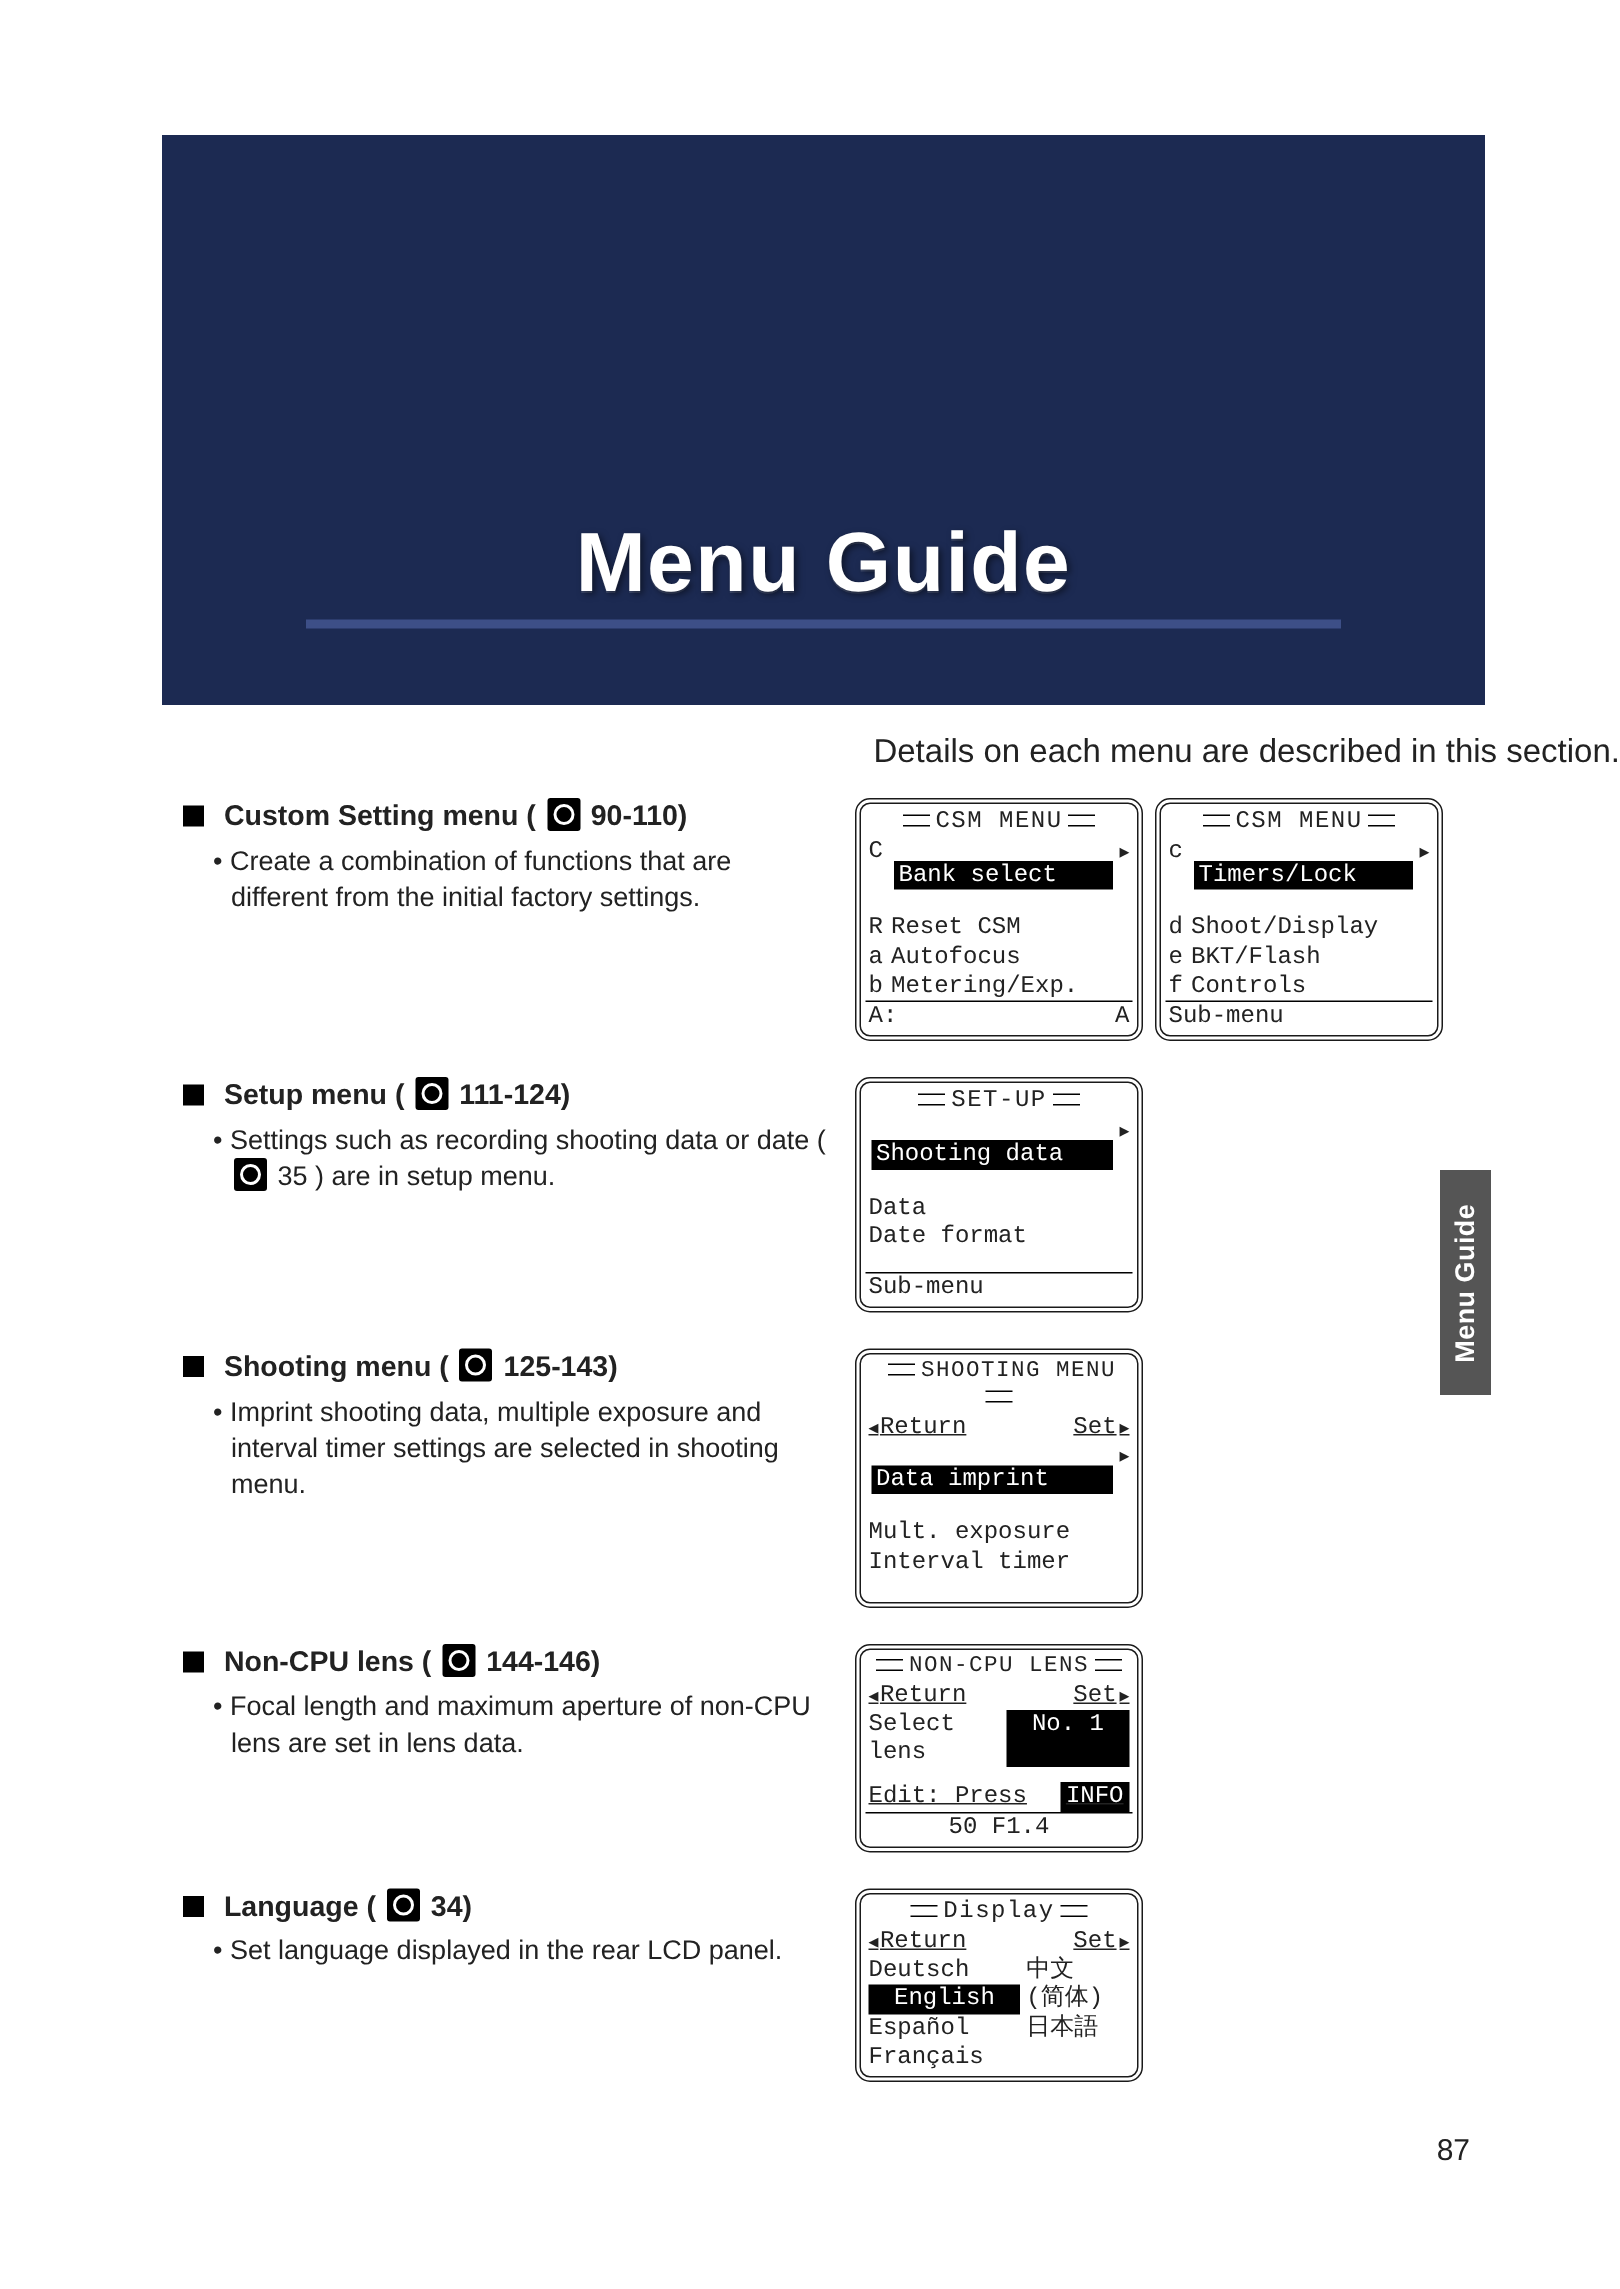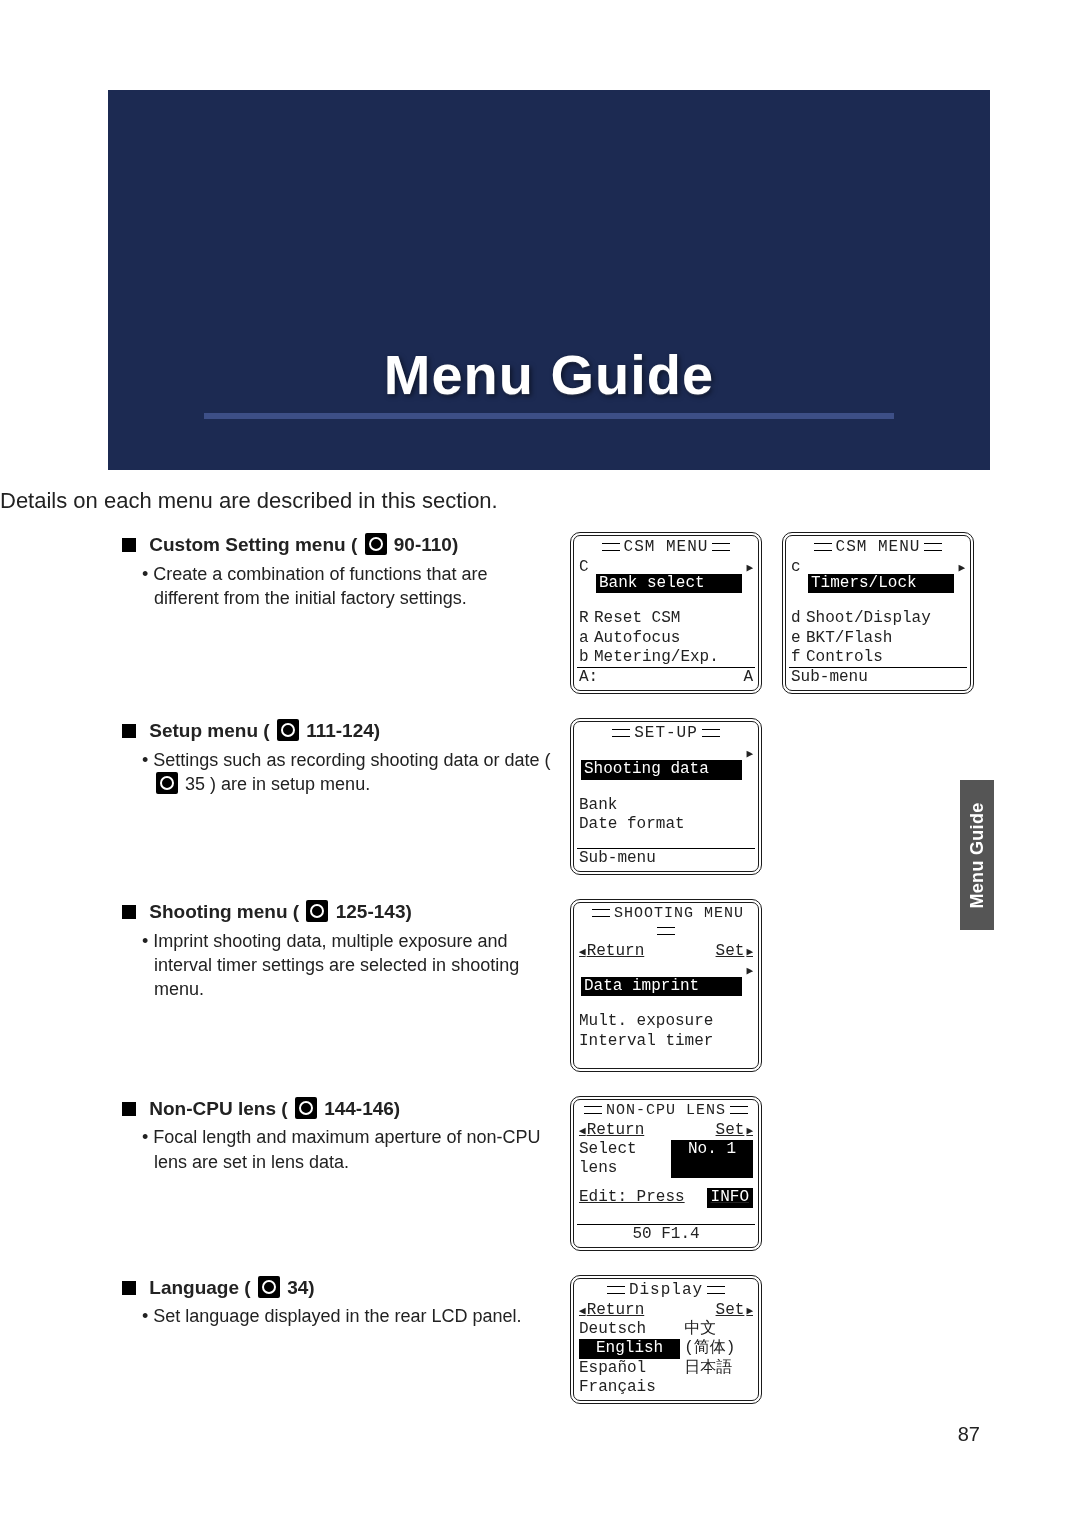--- a/index.html
+++ b/index.html
@@ -40,21 +40,21 @@
     text-shadow:2px 2px 5px rgba(0,0,0,.5), 0 1px 0 rgba(255,255,255,.15);
     margin:210px 0 0 0;
   }
   .hero-underline{
     width:690px;
     height:6px;
     background:#3d4f87;
     margin:6px auto 0 auto;
   }
   .sub{
-    text-align:left;
+    text-align:right;
     font-size:22px;
     margin:14px 0 18px 0;
   }
   .content{
     margin:0 96px 0 122px;
     display:grid;
     grid-template-columns: 430px 1fr;
     column-gap:18px;
     row-gap:24px;
     font-size:18px;
@@ -93,21 +93,21 @@
   .desc{
     margin:0 0 0 20px;
     text-indent:-12px;
     padding-left:12px;
   }
   .desc::before{
     content:"• ";
   }
   .screens-cell{
     display:flex;
-    gap:20px;
+    gap:8px;
     align-items:flex-start;
   }
   .screen{
     border:4px double var(--screen-border);
     border-radius:10px;
     width:192px;
     min-height:100px;
     background:#fff;
     font-family: "Courier New",monospace;
     font-size:16px;
@@ -134,21 +134,21 @@
   }
   .screen .row{display:flex;justify-content:space-between;padding:0 2px;}
   .screen .row.sel .mid{
     background:#000;color:#fff;
     padding:0 3px;
     flex:1;
     margin:16px 2px;
   }
   .screen .row .lead{width:15px;}
   .screen .footer{border-top:1px solid #000;padding:0 2px;display:flex;justify-content:space-between;}
-  .screen .footerC{border-top:1px solid #000;text-align:center;margin-top:16px;}
+  .screen .footerC{border-top:1px solid #000;text-align:center;}
   .screen .small{font-size:15px;}
   
   .side-tab{
     position:absolute;
     right:86px;
     top:690px;
     background:#555;
     color:#fff;
     width:34px;
     height:150px;
@@ -266,21 +266,21 @@
     </p>
   </div>
   <div class="screens-cell">
     <div class="screen">
       <div class="title">SET-UP</div>
       <div class="row sel">
         <span class="mid">Shooting data</span>
         <span class="tri-r"></span>
       </div>
       <div class="row">
-        <span class="mid">Bank</span>
+        <span class="mid">Data</span>
       </div>
       <div class="row">
         <span class="mid">Date format</span>
       </div>
       <div class="row" style="height:14px"></div>
       <div class="footer">
         <span>Sub-menu</span>
             <span></span>
       </div>
     </div>

